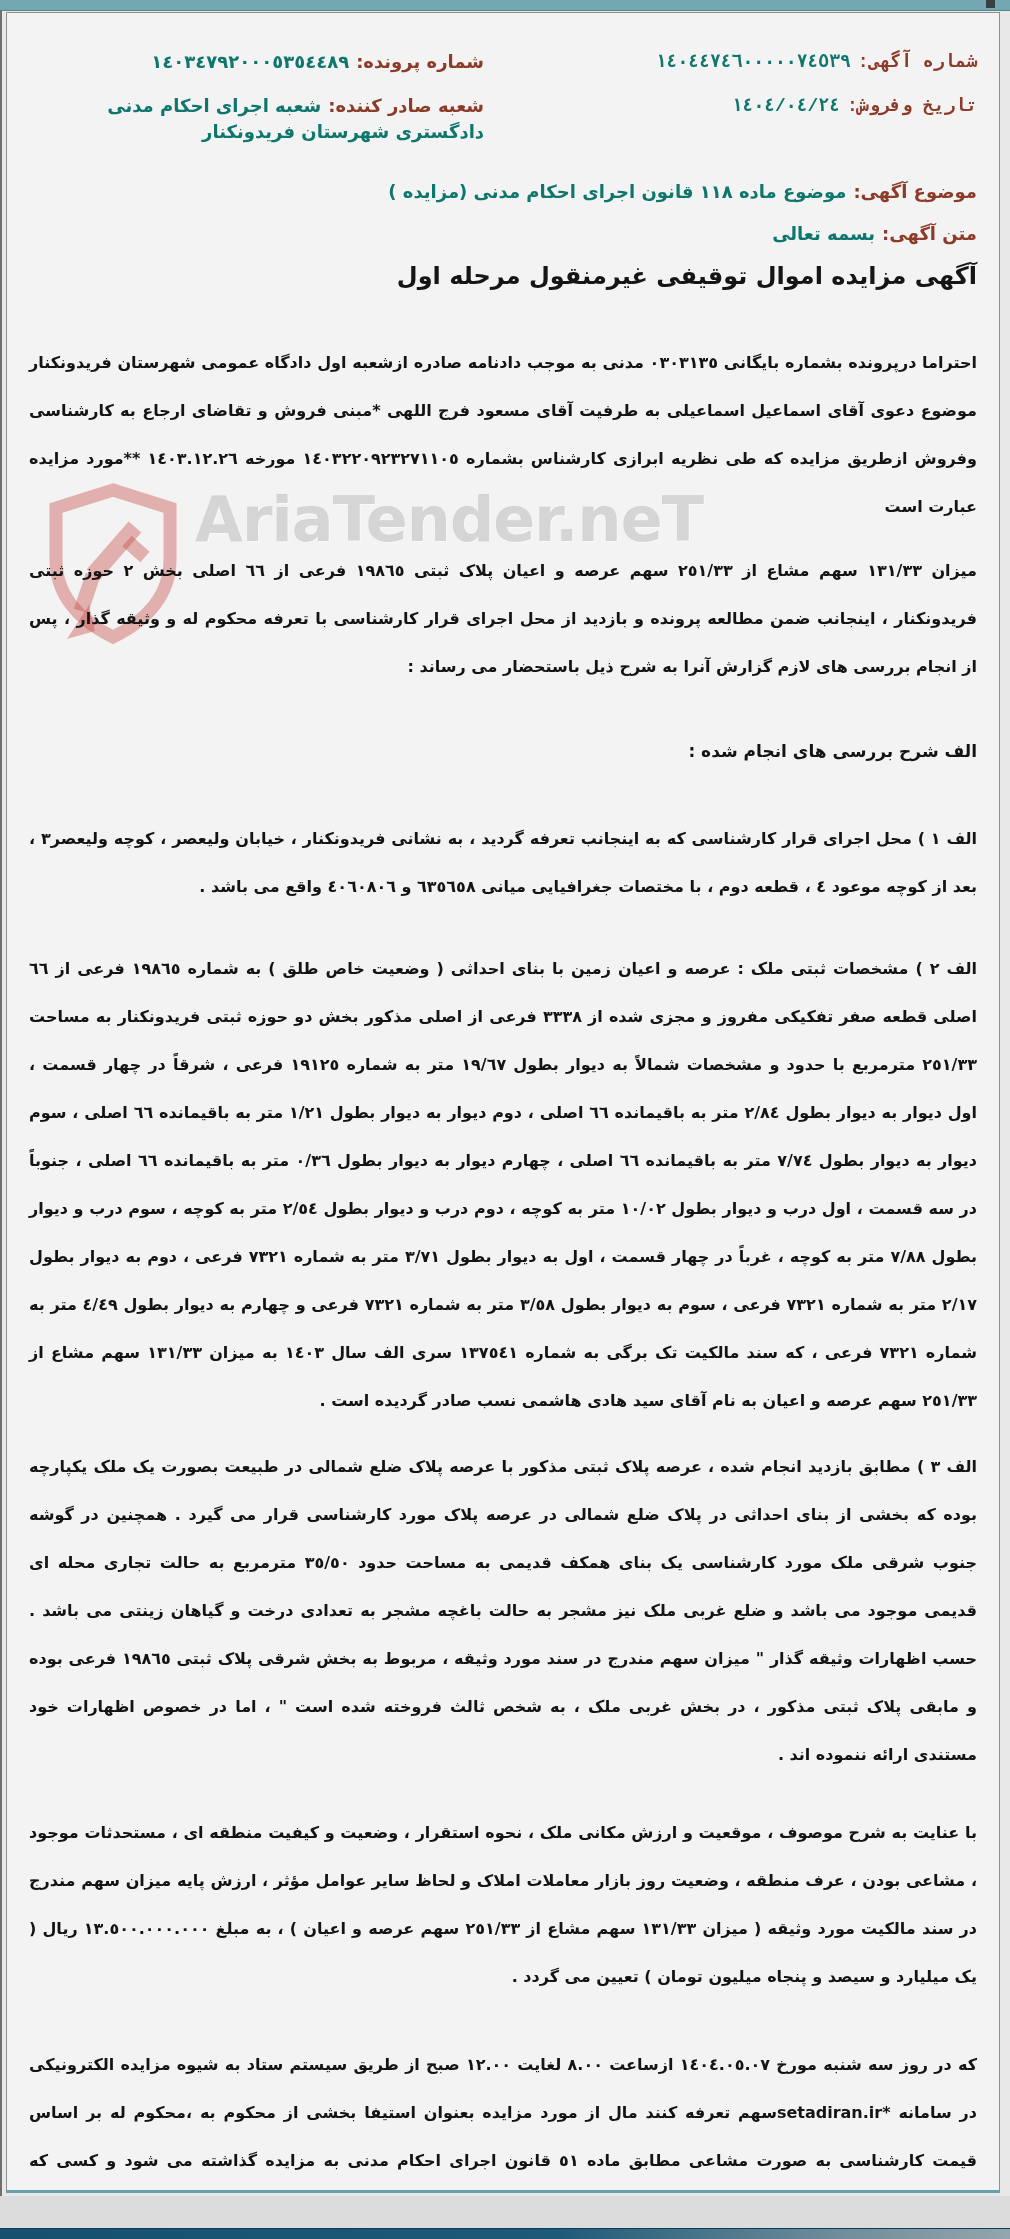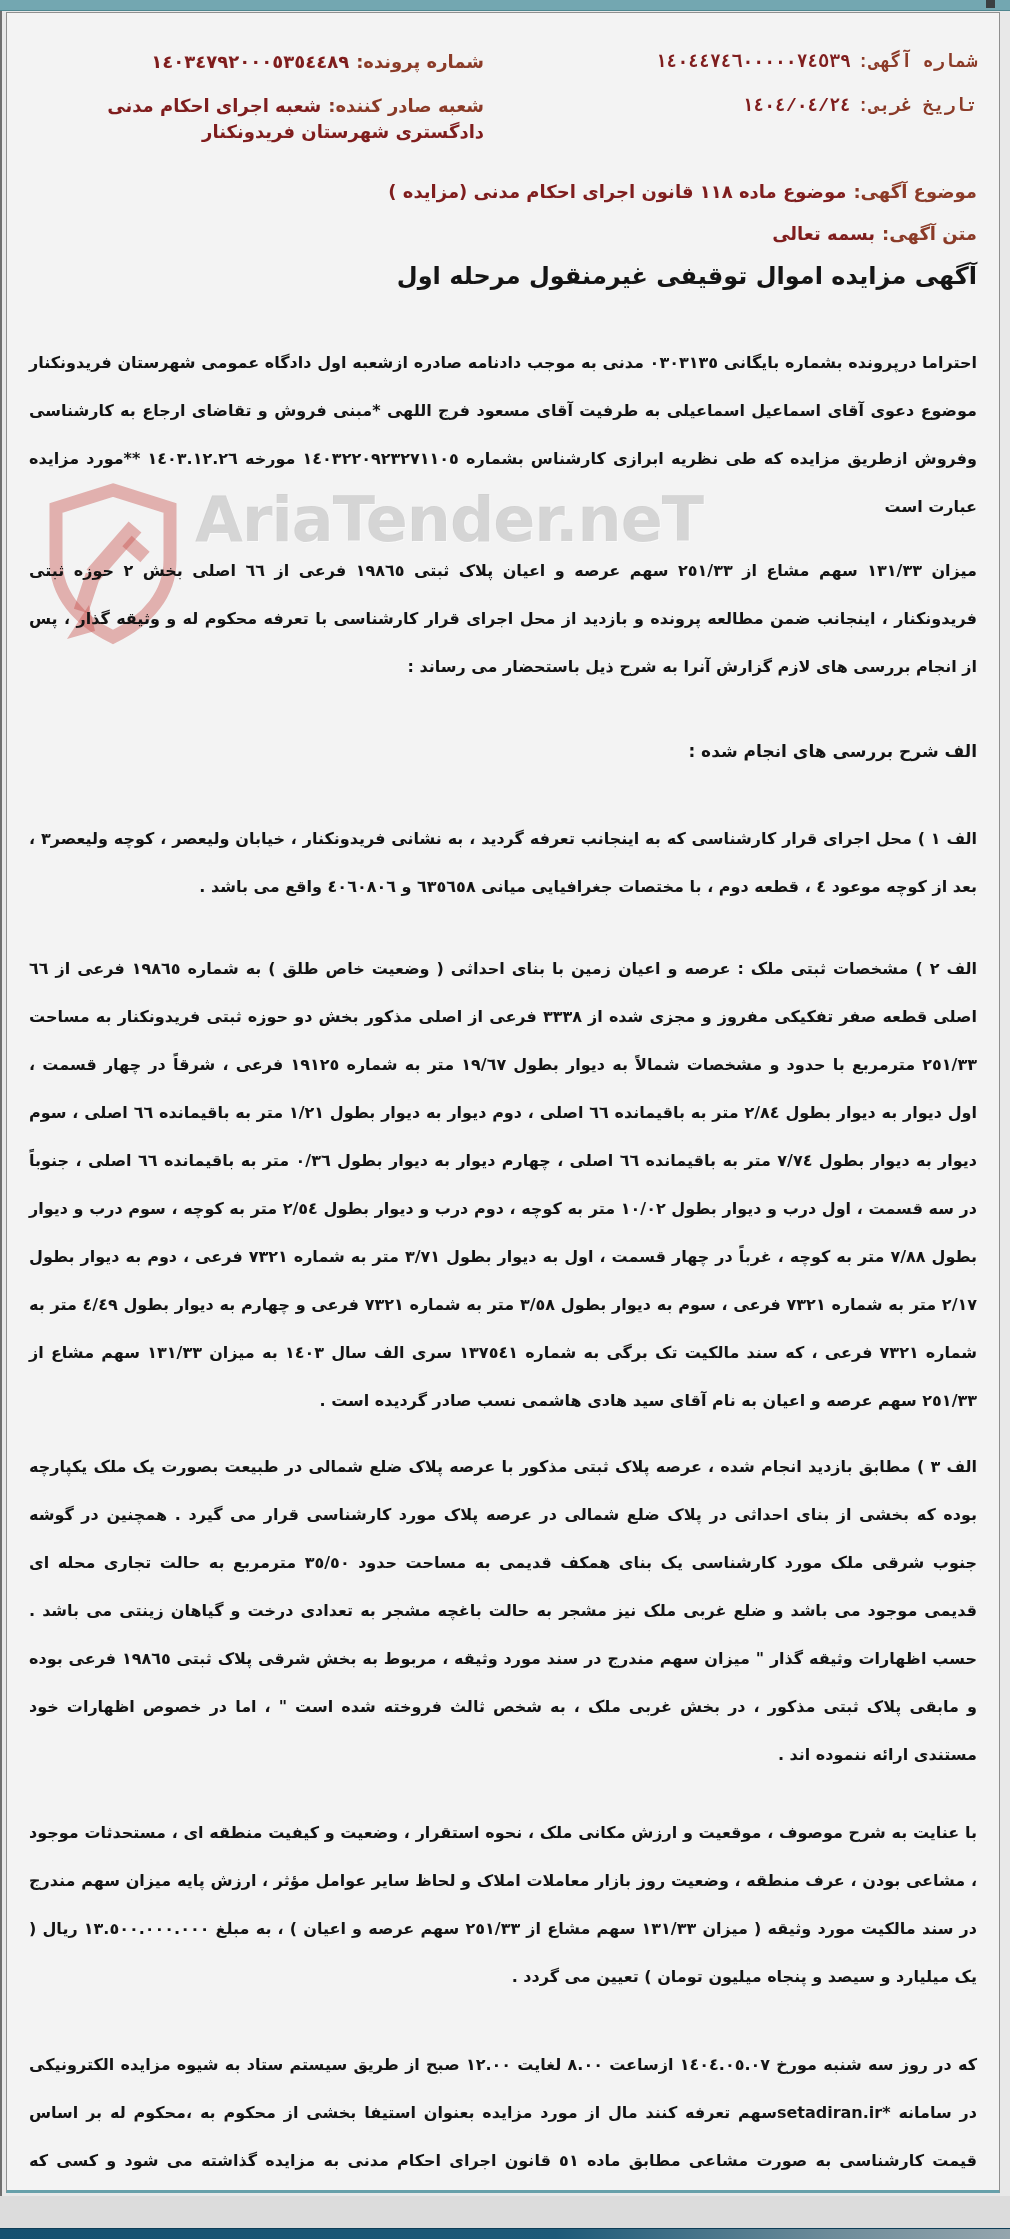--- a/index.html
+++ b/index.html
@@ -23,21 +23,21 @@
     background:#f3f3f3;border:1px solid #8f8f8f;border-bottom:3px solid #67a0aa;
     overflow:hidden;direction:rtl;color:#151515;font-weight:bold;z-index:2;
   }
   .doc-inner{position:relative;padding:36px 22px 0 22px;z-index:1;}
 
   
   .hdr-row{display:flex;direction:rtl;font-size:18px;line-height:26px;margin-bottom:18px;}
   .hdr-row .cell-right{width:52%;font-family:Liberation Mono, monospace;}
   .hdr-row .cell-left{flex:1;}
   .lbl{color:#8b3b28;margin-left:7px;}
-  .val{color:#7f1d1d;}
+  .val{color:#0f766e;}
   .single-row{font-size:18px;line-height:26px;margin-bottom:16px;}
   .hdr-row2{margin-bottom:34px;}
   .doc-title{font-size:24px;line-height:26px;color:#151515;}
 
   
   .para{font-size:16px;line-height:48px;text-align:justify;color:#141414;}
   .sect{font-size:17px;line-height:40px;color:#141414;}
   .p-intro{margin-top:50px;}
   .p-extent{margin-top:16px;}
   .sect-a{margin-top:40px;}
@@ -82,21 +82,21 @@
       <div class="cell-right">
         <span class="lbl">شماره آگهی:</span><span class="val">١٤٠٤٤٧٤٦٠٠٠٠٠٧٤٥٣٩</span>
       </div>
       <div class="cell-left">
         <span class="lbl">شماره پرونده:</span><span class="val">١٤٠٣٤٧٩٢٠٠٠٥٣٥٤٤٨٩</span>
       </div>
     </div>
 
     <div class="hdr-row hdr-row2">
       <div class="cell-right">
-        <span class="lbl">تاریخ غربی:</span><span class="val">١٤٠٤/٠٤/٢٤</span>
+        <span class="lbl">تاریخ وفروش:</span><span class="val">١٤٠٤/٠٤/٢٤</span>
       </div>
       <div class="cell-left">
         <span class="lbl">شعبه صادر کننده:</span><span class="val">شعبه اجرای احکام مدنی دادگستری شهرستان فریدونکنار</span>
       </div>
     </div>
 
     <div class="single-row">
       <span class="lbl">موضوع آگهی:</span><span class="val">موضوع ماده ١١٨ قانون اجرای احکام مدنی (مزایده )</span>
     </div>
 

